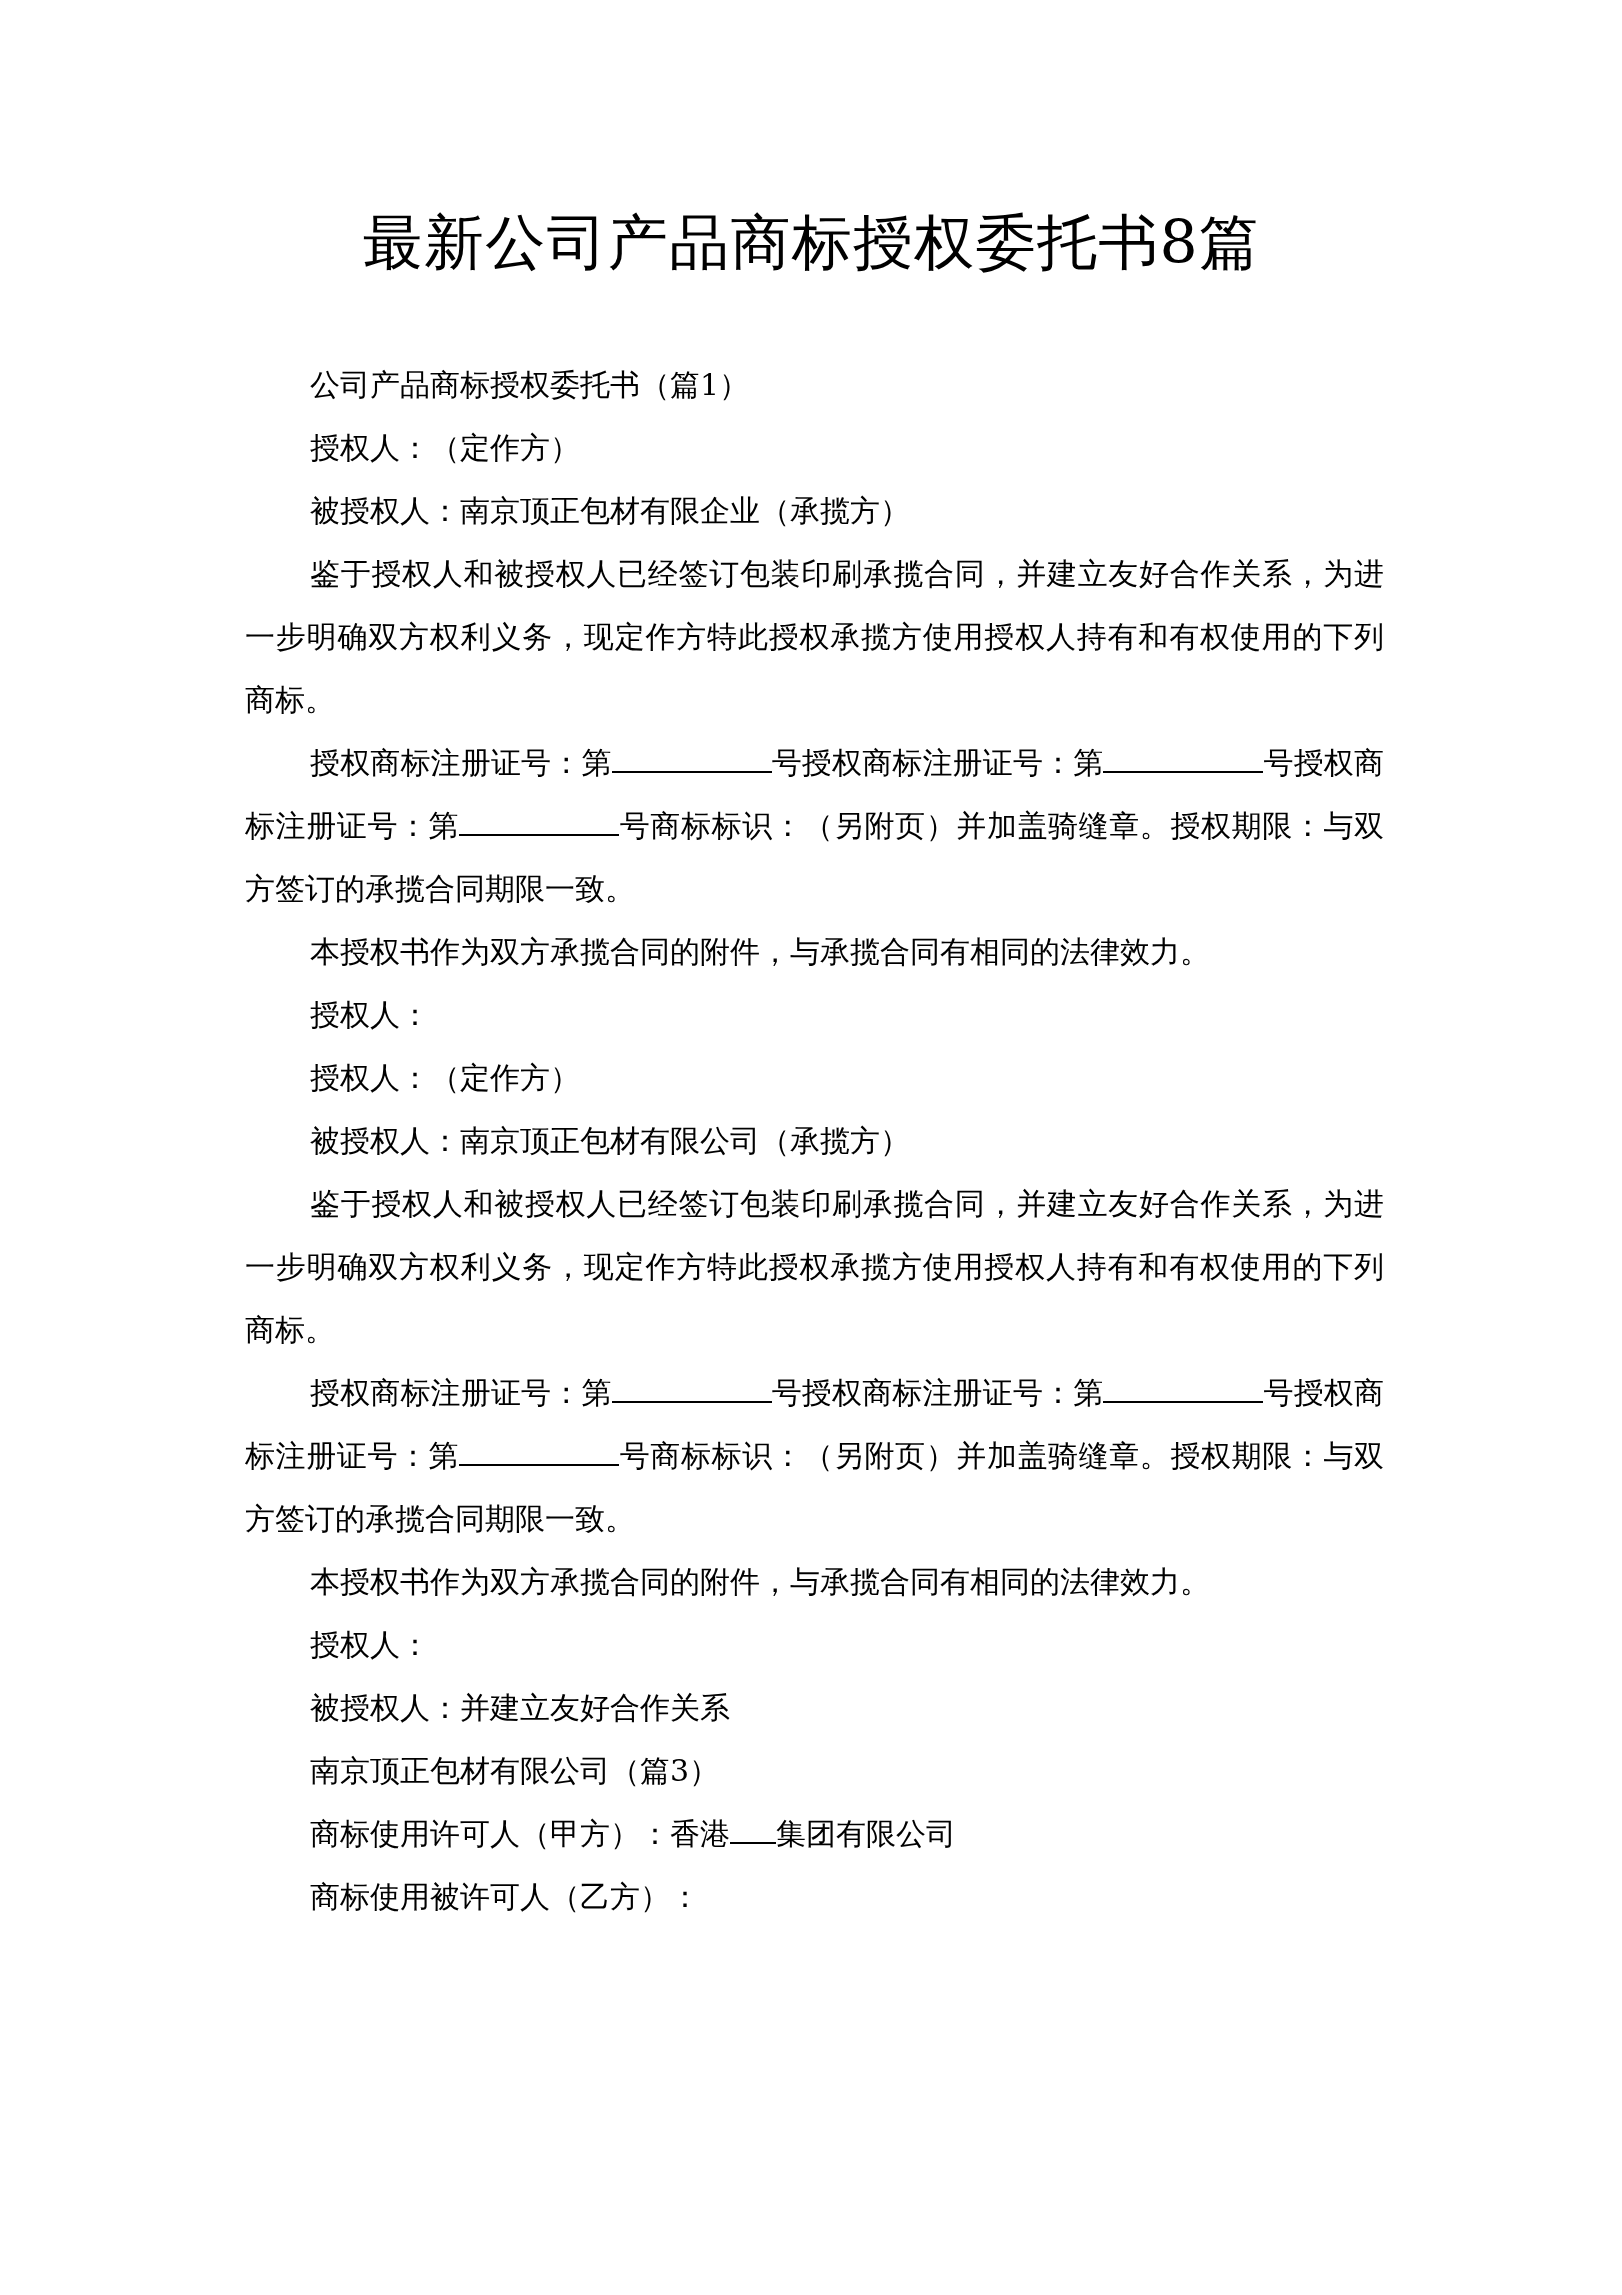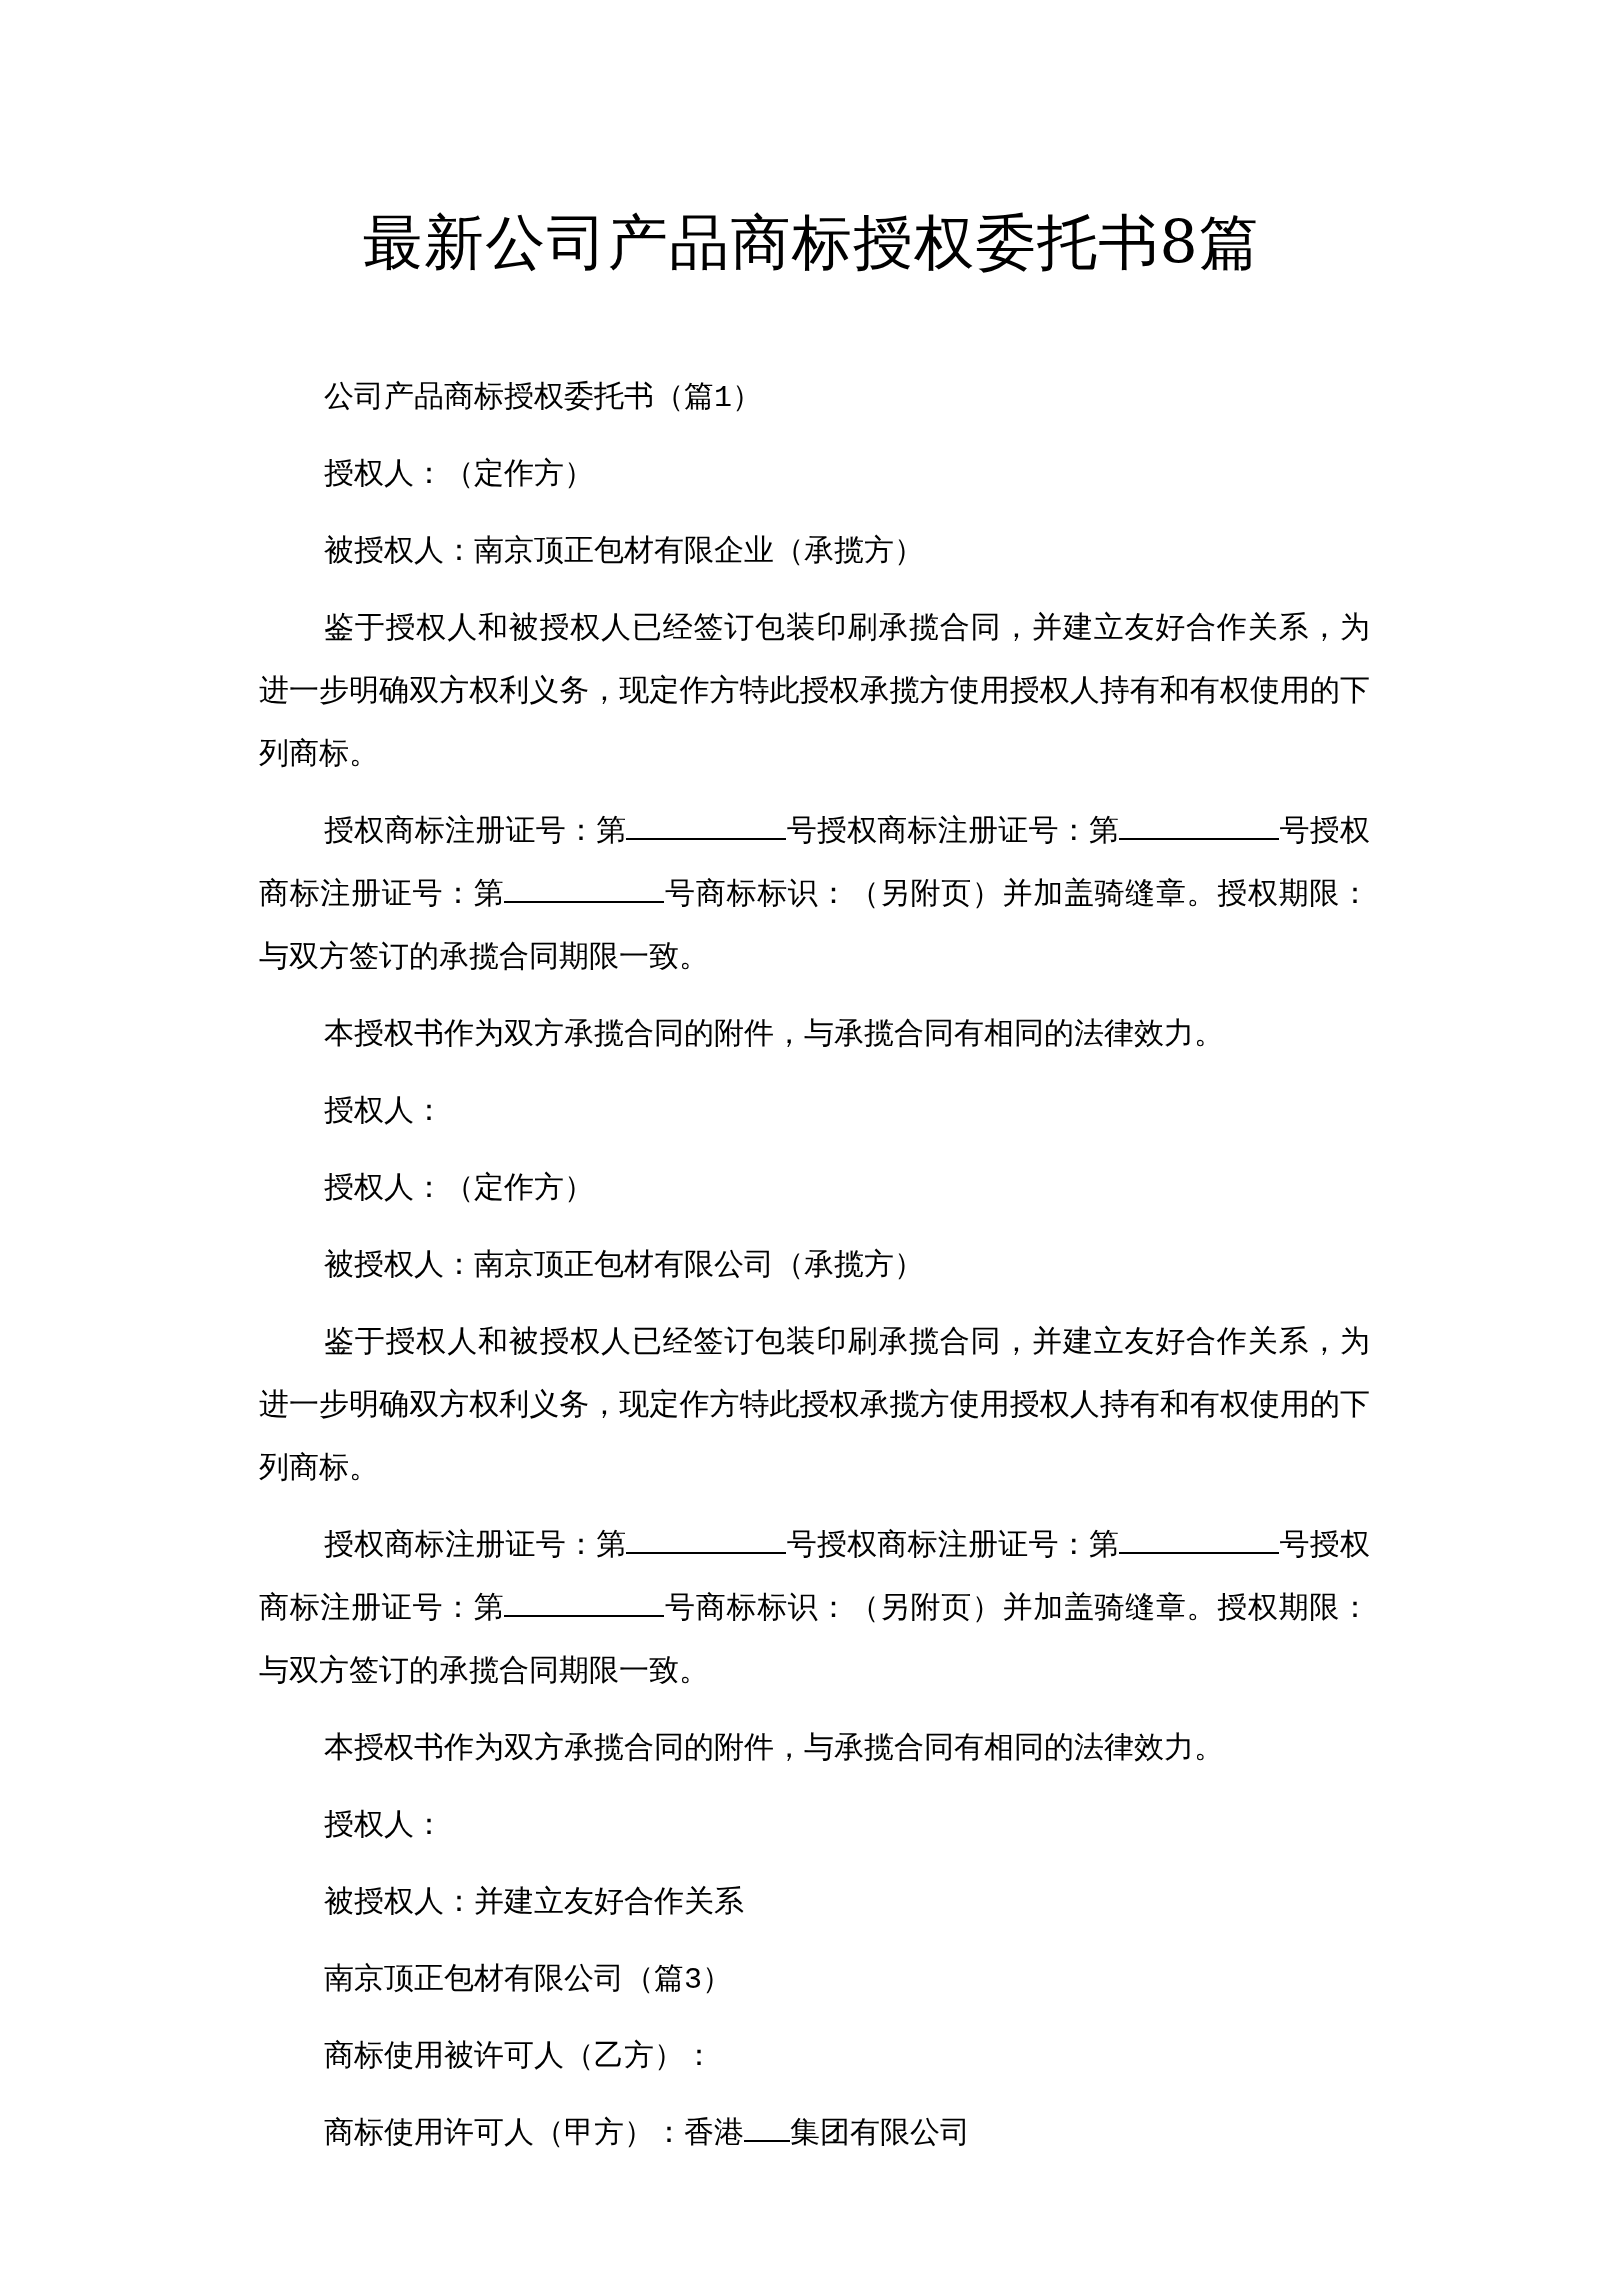--- a/index.html
+++ b/index.html
@@ -2,21 +2,21 @@
 <html style="font-size:10.5px"><head>
 <meta charset="utf-8">
 <style>
   html, body { margin:0; padding:0; background:#ffffff; }
   body { width:1623px; height:2295px; position:relative; overflow:hidden;
          font-family:"DejaVu Serif","Liberation Serif",serif; color:#000; }
   .title { position:absolute; left:0; width:1623px; top:200px; text-align:center;
            font-size:60px; line-height:85px; letter-spacing:1.3px; }
   .body { position:absolute; left:245px; width:1139px; top:353px;
           font-size:30px; line-height:63px; }
-  .p { margin:14px; text-indent:65px; text-align:justify; text-align-last:left;font-family:Liberation Mono, monospace; }
+  .p { margin:0; text-indent:65px; text-align:justify; text-align-last:left; }
   .blank { display:inline-block; width:160px; border-bottom:2px solid #000;
            height:26px; vertical-align:baseline; }
   .blank-sm { display:inline-block; width:46px; border-bottom:2px solid #000;
               height:26px; vertical-align:baseline; }
 </style>
 </head>
 <body>
 
 <div class="title">最新公司产品商标授权委托书8篇</div>
 
@@ -32,16 +32,16 @@
 
   <p class="p">授权人：（定作方）</p>
   <p class="p">被授权人：南京顶正包材有限公司（承揽方）</p>
   <p class="p">鉴于授权人和被授权人已经签订包装印刷承揽合同，并建立友好合作关系，为进一步明确双方权利义务，现定作方特此授权承揽方使用授权人持有和有权使用的下列商标。</p>
   <p class="p"><span>授权商标注册证号：第</span><span class="blank"></span><span>号授权商标注册证号：第</span><span class="blank"></span><span>号授权商标注册证号：第</span><span class="blank"></span><span>号商标标识：（另附页）并加盖骑缝章。授权期限：与双方签订的承揽合同期限一致。</span></p>
   <p class="p">本授权书作为双方承揽合同的附件，与承揽合同有相同的法律效力。</p>
   <p class="p">授权人：</p>
   <p class="p">被授权人：并建立友好合作关系</p>
 
   <p class="p">南京顶正包材有限公司（篇3）</p>
+  <p class="p"><span>商标使用许可人（甲方）：香港</span><span class="blank-sm"></span><span>集团有限公司</span></p>
   <p class="p">商标使用被许可人（乙方）：</p>
-  <p class="p"><span>商标使用许可人（甲方）：香港</span><span class="blank-sm"></span><span>集团有限公司</span></p>
 </div>
 
 
 </body></html>

